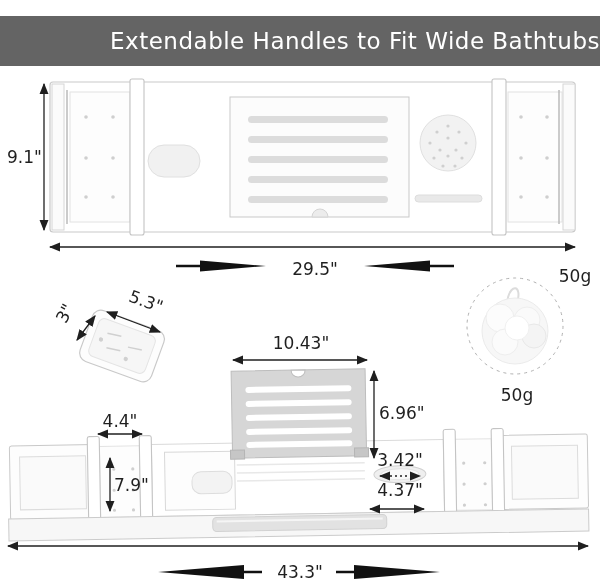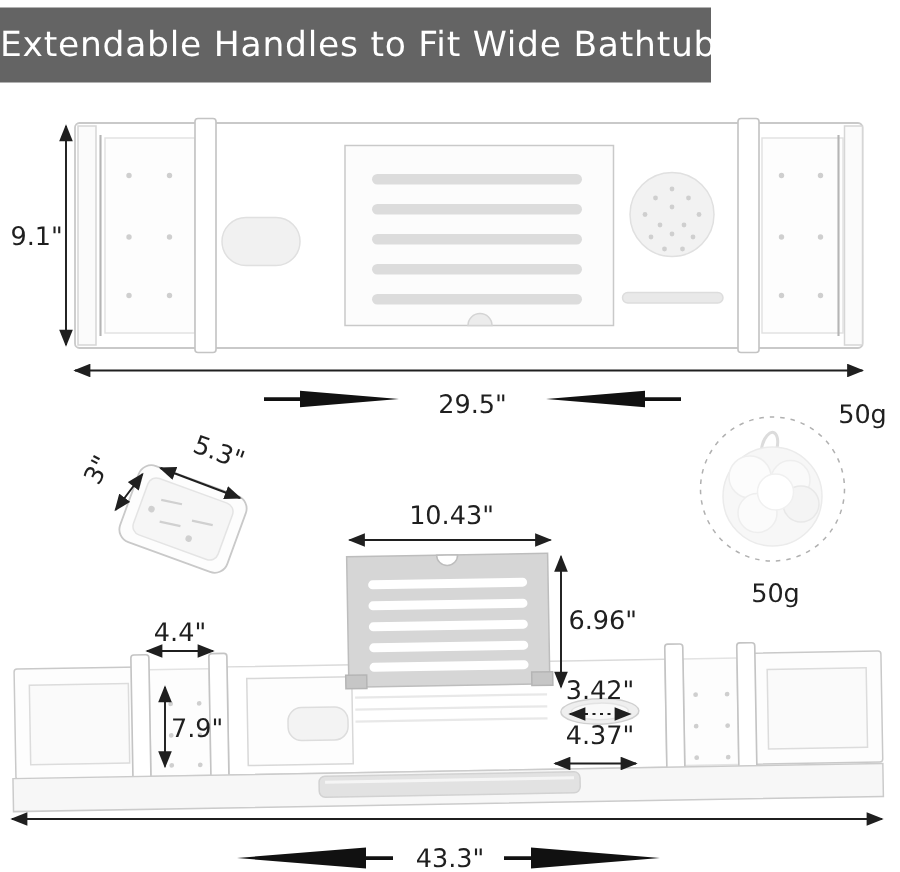--- a/index.html
+++ b/index.html
@@ -1,22 +1,22 @@
 <!DOCTYPE html>
 <html><head>
 <meta charset="utf-8">
 <style>
   html,body{margin:0;padding:0;background:#ffffff;}
   #stage{
     position:relative;width:600px;height:581px;background:#ffffff;overflow:hidden;
     font-family:"DejaVu Sans", sans-serif;
   }
   #hdr{
-    position:absolute;left:0;top:5px;width:474px;height:50px;background:#646464;
-    display:flex;align-items:center;justify-content:flex-start;
+    position:absolute;left:0;top:16px;width:600px;height:50px;background:#646464;
+    display:flex;align-items:center;justify-content:flex-end;
   }
   #hdr .t{
     color:#ffffff;font-size:23px;letter-spacing:.5px;font-weight:400;white-space:nowrap;
   }
   #art{position:absolute;left:0;top:50px;}
   text{fill:#1f1f1f;font-family:"DejaVu Sans", sans-serif;font-size:17px;}
   .dimline{stroke:#1f1f1f;stroke-width:1.3;fill:none;}
   .bigtail{stroke:#111;stroke-width:2.5;}
   .outline{fill:#ffffff;stroke:#c9c9c9;stroke-width:1.2;}
   .panel{fill:#fdfdfd;stroke:#e2e2e2;stroke-width:1;}

